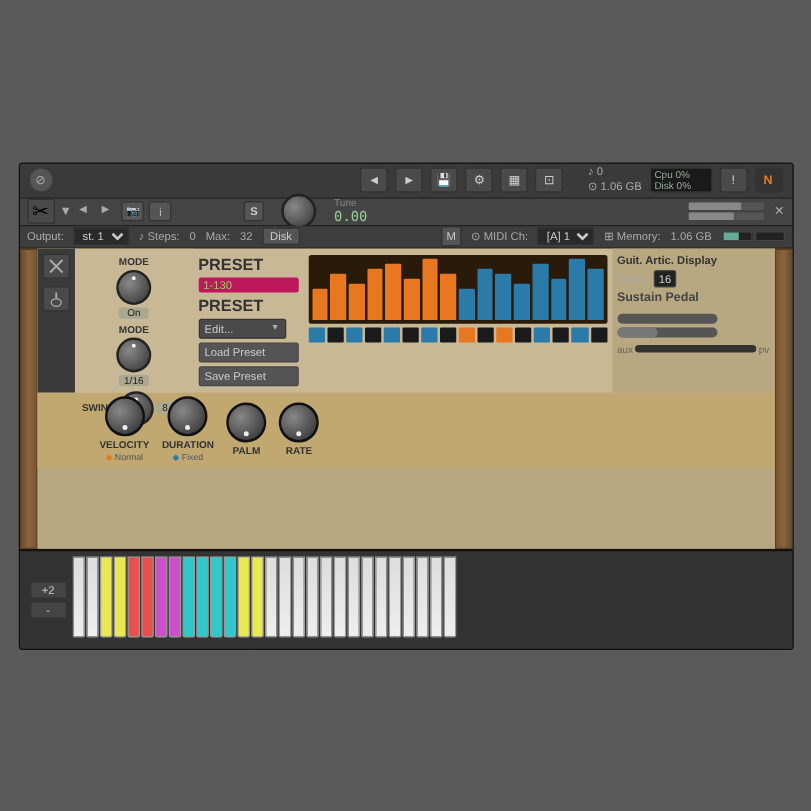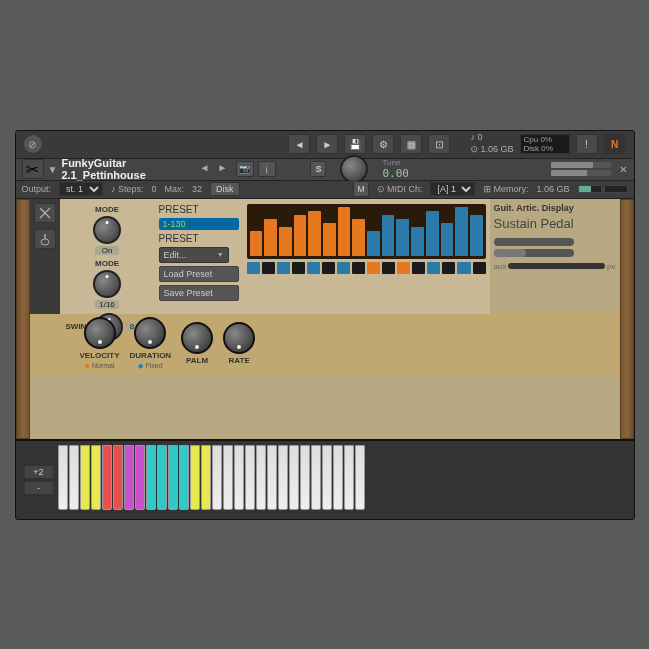--- a/index.html
+++ b/index.html
@@ -234,26 +234,26 @@
       min-width: 24px;
     }
     
     .preset-section {
       display: flex;
       flex-direction: column;
       gap: 3px;
       padding: 5px 4px;
     }
     .preset-label {
-      font-size: 10px;
+      font-size: 13px;
       color: #333;
-      font-weight: normal;
+      font-weight: bold;
     }
     .preset-value {
-      background: #0369a1;
+      background: #be185d;
       color: #9c6;
       font-size: 9px;
       padding: 1px 4px;
       border-radius: 2px;
       min-width: 55px;
     }
     .preset-dropdown {
       width: 70px;
       height: 16px;
       background: #4a4a4a;
@@ -527,21 +527,20 @@
       <div>Cpu <span>0%</span></div>
       <div>Disk <span>0%</span></div>
     </div>
     <div class="top-bar-btn">!</div>
     <div class="top-bar-btn" style="background:#333;color:#e87820;font-weight:bold;">N</div>
   </div>
 
   <div class="inst-header">
     <div class="icon-btn">✂</div>
     <span style="color:#aaa;font-size:10px;">▼</span>
-    <span class="inst-name">FunkyGuitar 2.1_Pettinhouse</span>
     <span class="inst-nav-btn">◄</span>
     <span class="inst-nav-btn">►</span>
     <div class="inst-btn">📷</div>
     <div class="inst-btn">ℹ</div>
     <div style="flex:0.2"></div>
     <div class="s-btn">S</div>
     <div style="width:6px"></div>
     <div style="width:28px;height:28px;border-radius:50%;background:radial-gradient(circle at 35% 35%, #888, #333);border:2px solid #222;"></div>
     <div style="width:6px"></div>
     <div style="display:flex;flex-direction:column;align-items:flex-start;">
@@ -680,21 +679,25 @@
               <div class="pattern-cell cell-dark"></div>
               <div class="pattern-cell cell-blue"></div>
               <div class="pattern-cell cell-dark"></div>
               <div class="pattern-cell cell-blue"></div>
               <div class="pattern-cell cell-dark"></div>
             </div>
         </div>
 
         <div class="right-section">
           <div style="font-size:9px;color:#333;font-weight:bold;">Guit. Artic. Display</div>
-          <div style="font-size:13px;color:#444;">Sustain Pedal</div>
+          <div class="steps-row">
+            <span>Steps:</span>
+            <span class="steps-value">16</span>
+          </div>
+          <div style="font-size:10px;color:#444;font-weight:bold;">Sustain Pedal</div>
           <div style="display:flex;flex-direction:column;gap:3px;margin-top:4px;">
             <div class="aux-slider">
                 <div class="aux-slider-fill" style="width:0%"></div>
               </div>
             <div class="aux-slider">
                 <div class="aux-slider-fill" style="width:40%"></div>
               </div>
           </div>
           <div style="display:flex;gap:2px;margin-top:2px;align-items:center;">
             <span style="font-size:8px;color:#666;">aux</span>

